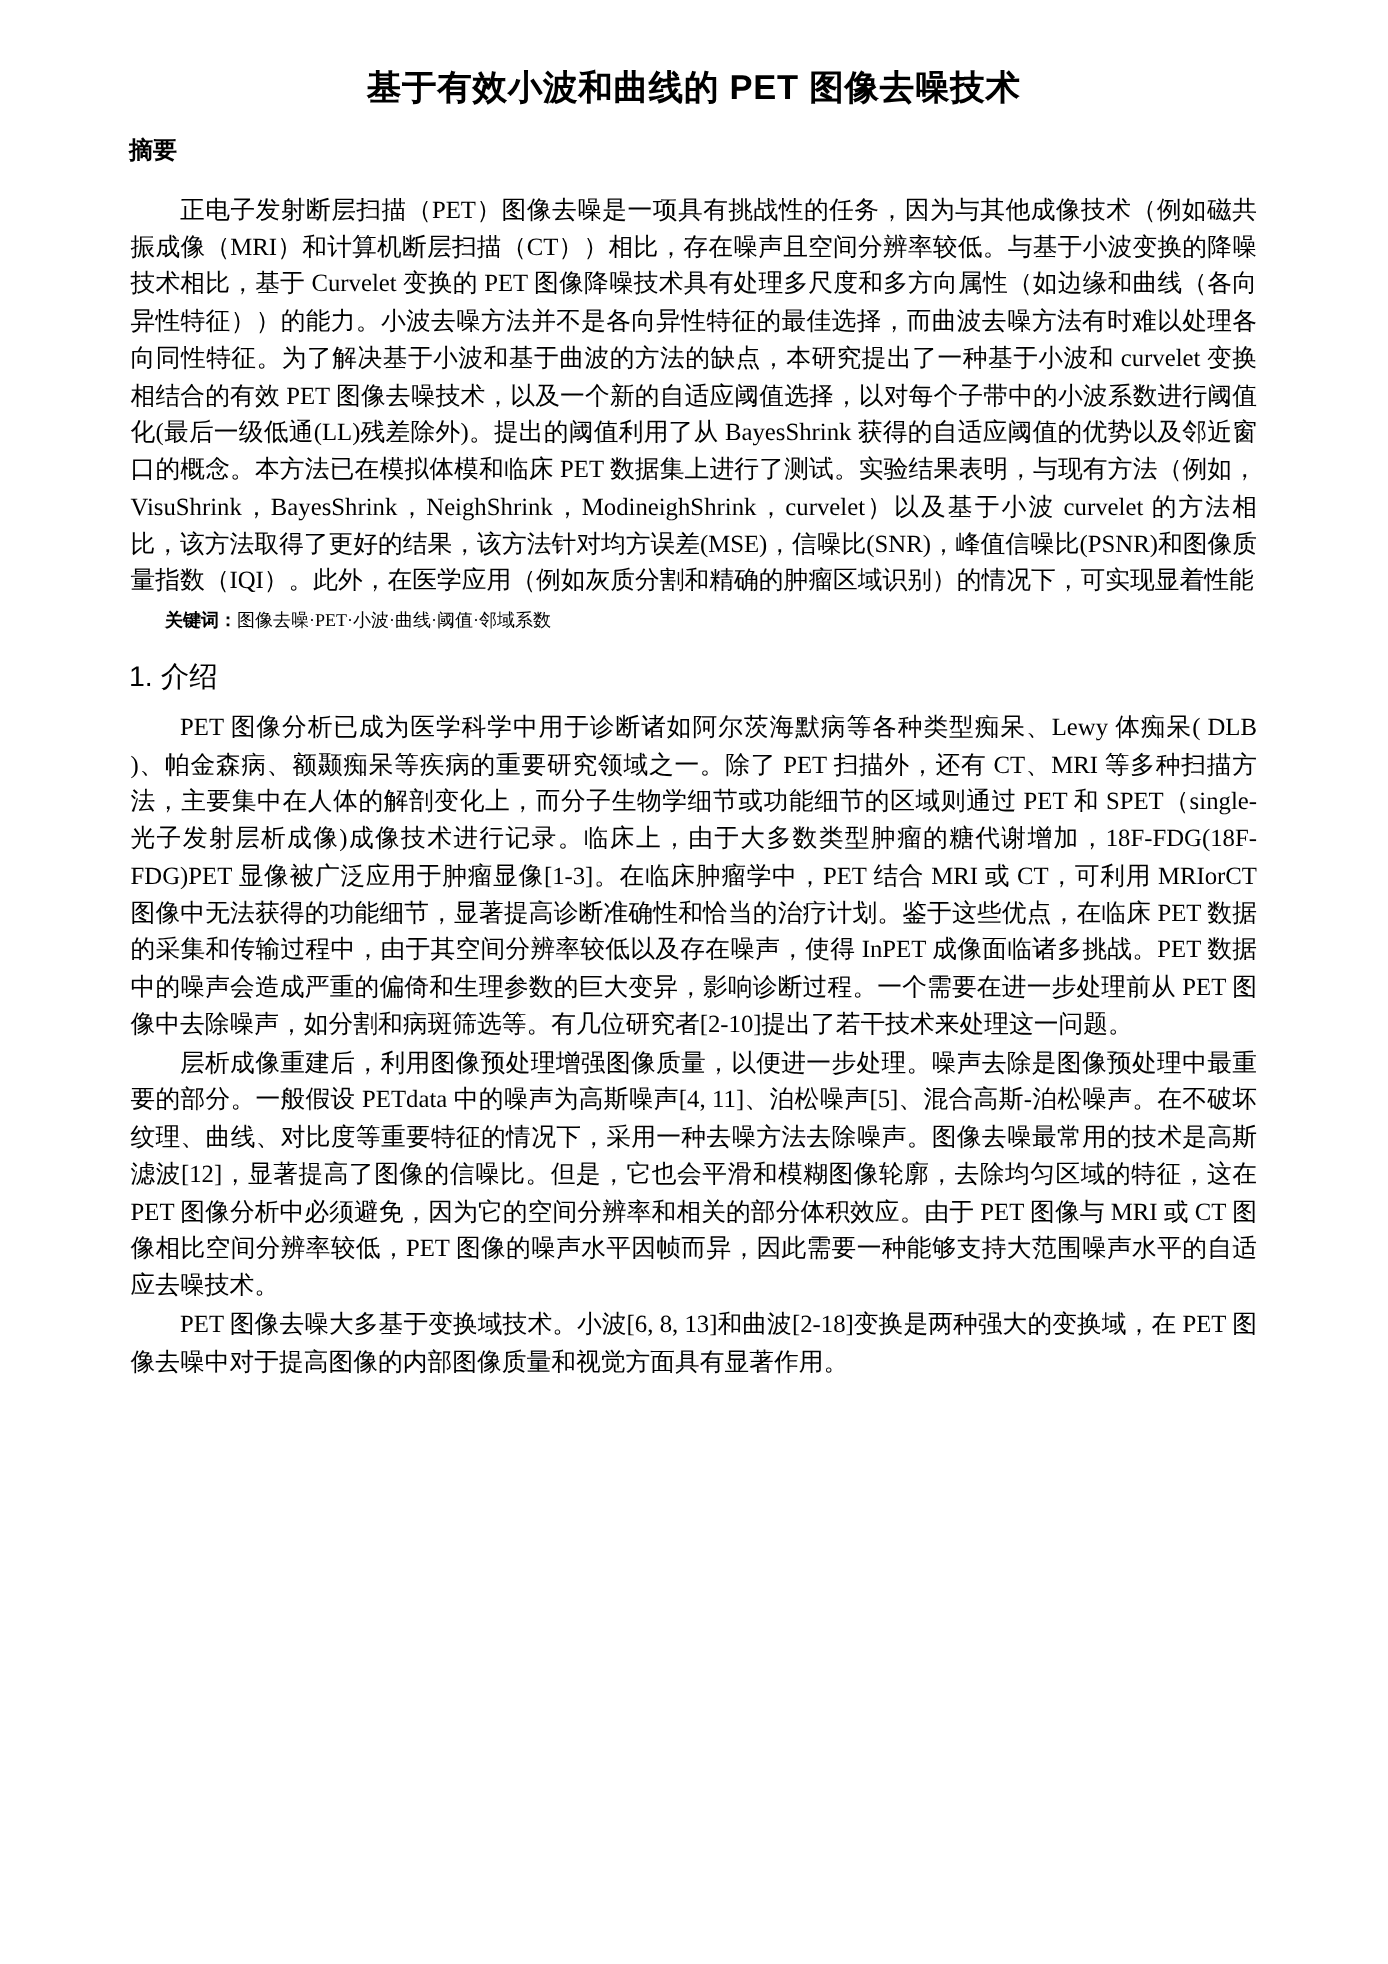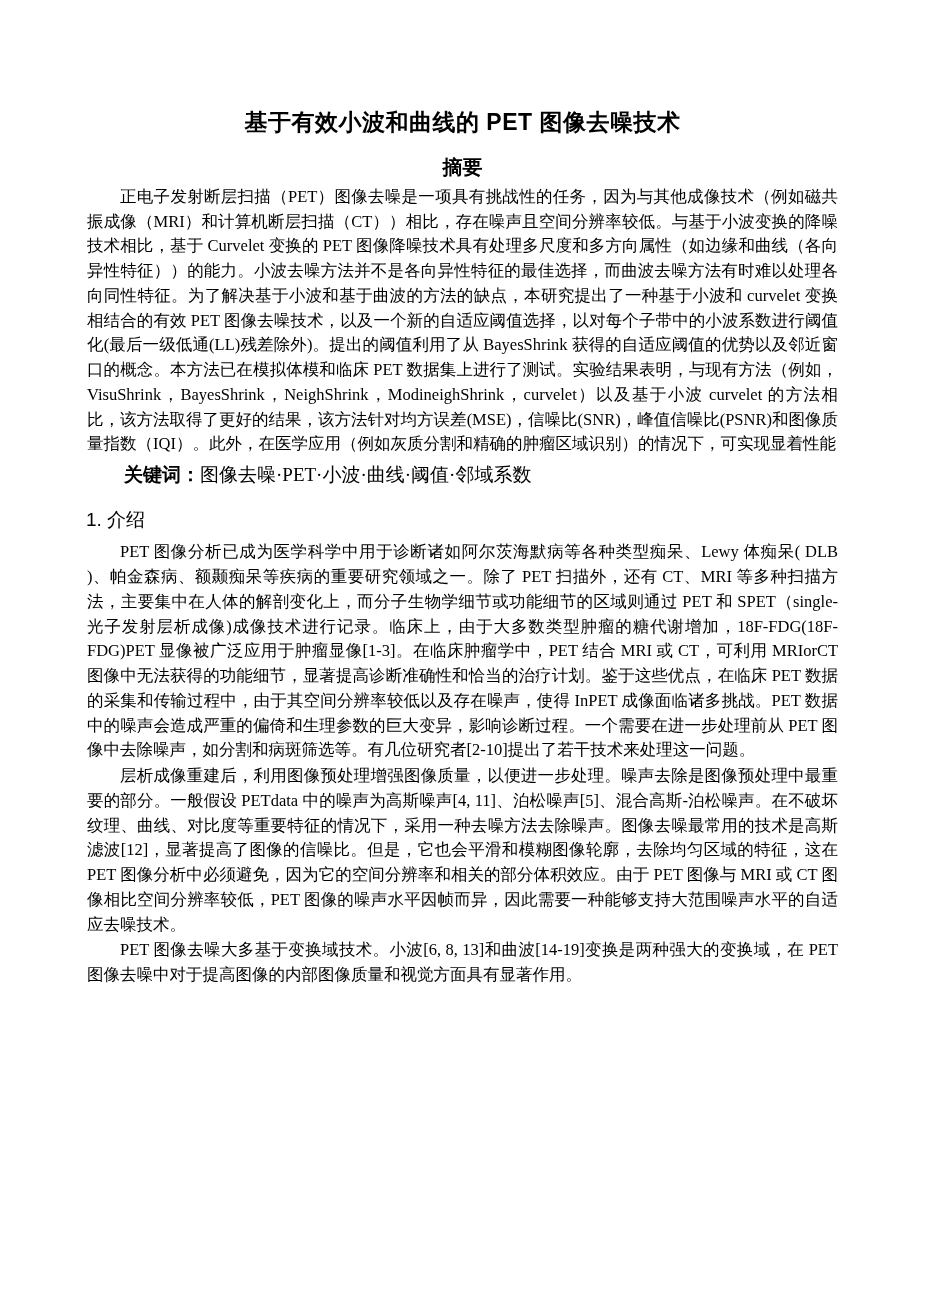--- a/index.html
+++ b/index.html
@@ -11,49 +11,49 @@
     width: 925px;
     height: 1309px;
     font-family: "Liberation Serif", serif;
     color: #000000;
     overflow: hidden;
   }
   .page {
     box-sizing: border-box;
     width: 925px;
     height: 1309px;
-    padding: 108px 86px 40px 86px;
+    padding: 44px 86px 40px 86px;
   }
   .doc-title {
     text-align: center;
     font-family: "Liberation Sans", sans-serif;
     font-weight: bold;
     font-size: 23px;
     letter-spacing: 0.5px;
     margin: 0 0 16px 0;
     line-height: 1.3;
   }
   .section-heading-center {
-    text-align: center;
+    text-align: left;
     font-family: "Liberation Sans", sans-serif;
     font-weight: bold;
-    font-size: 20px;
-    margin: 0 0 4px 0;
+    font-size: 16px;
+    margin: 0 0 17px 0;
   }
   p.body-text {
     margin: 1px;
     font-size: 16.5px;
     line-height: 1.5;
     text-align: justify;
     text-justify: inter-ideograph;
     text-indent: 2em;
   }
   p.keywords {
     margin: 4px 0 0 0;
-    font-size: 19px;
+    font-size: 12px;
     line-height: 1.5;
     text-indent: 2em;
   }
   .kw-label {
     font-family: "Liberation Sans", sans-serif;
     font-weight: bold;
   }
   h2.numbered-heading {
     font-family: "Liberation Sans", sans-serif;
     font-weight: normal;
@@ -76,16 +76,16 @@
 
   <p class="body-text">正电子发射断层扫描（PET）图像去噪是一项具有挑战性的任务，因为与其他成像技术（例如磁共振成像（MRI）和计算机断层扫描（CT））相比，存在噪声且空间分辨率较低。与基于小波变换的降噪技术相比，基于 Curvelet 变换的 PET 图像降噪技术具有处理多尺度和多方向属性（如边缘和曲线（各向异性特征））的能力。小波去噪方法并不是各向异性特征的最佳选择，而曲波去噪方法有时难以处理各向同性特征。为了解决基于小波和基于曲波的方法的缺点，本研究提出了一种基于小波和 curvelet 变换相结合的有效 PET 图像去噪技术，以及一个新的自适应阈值选择，以对每个子带中的小波系数进行阈值化(最后一级低通(LL)残差除外)。提出的阈值利用了从 BayesShrink 获得的自适应阈值的优势以及邻近窗口的概念。本方法已在模拟体模和临床 PET 数据集上进行了测试。实验结果表明，与现有方法（例如，VisuShrink，BayesShrink，NeighShrink，ModineighShrink，curvelet）以及基于小波 curvelet 的方法相比，该方法取得了更好的结果，该方法针对均方误差(MSE)，信噪比(SNR)，峰值信噪比(PSNR)和图像质量指数（IQI）。此外，在医学应用（例如灰质分割和精确的肿瘤区域识别）的情况下，可实现显着性能</p>
 
   <p class="keywords"><span class="kw-label">关键词：</span><span>图像去噪·PET·小波·曲线·阈值·邻域系数</span></p>
 
   <h2 class="numbered-heading">1. 介绍</h2>
 
   <div class="para-block">
     <p class="body-text">PET 图像分析已成为医学科学中用于诊断诸如阿尔茨海默病等各种类型痴呆、Lewy 体痴呆( DLB )、帕金森病、额颞痴呆等疾病的重要研究领域之一。除了 PET 扫描外，还有 CT、MRI 等多种扫描方法，主要集中在人体的解剖变化上，而分子生物学细节或功能细节的区域则通过 PET 和 SPET（single-光子发射层析成像)成像技术进行记录。临床上，由于大多数类型肿瘤的糖代谢增加，18F-FDG(18F-FDG)PET 显像被广泛应用于肿瘤显像[1-3]。在临床肿瘤学中，PET 结合 MRI 或 CT，可利用 MRIorCT 图像中无法获得的功能细节，显著提高诊断准确性和恰当的治疗计划。鉴于这些优点，在临床 PET 数据的采集和传输过程中，由于其空间分辨率较低以及存在噪声，使得 InPET 成像面临诸多挑战。PET 数据中的噪声会造成严重的偏倚和生理参数的巨大变异，影响诊断过程。一个需要在进一步处理前从 PET 图像中去除噪声，如分割和病斑筛选等。有几位研究者[2-10]提出了若干技术来处理这一问题。</p>
     <p class="body-text">层析成像重建后，利用图像预处理增强图像质量，以便进一步处理。噪声去除是图像预处理中最重要的部分。一般假设 PETdata 中的噪声为高斯噪声[4, 11]、泊松噪声[5]、混合高斯-泊松噪声。在不破坏纹理、曲线、对比度等重要特征的情况下，采用一种去噪方法去除噪声。图像去噪最常用的技术是高斯滤波[12]，显著提高了图像的信噪比。但是，它也会平滑和模糊图像轮廓，去除均匀区域的特征，这在 PET 图像分析中必须避免，因为它的空间分辨率和相关的部分体积效应。由于 PET 图像与 MRI 或 CT 图像相比空间分辨率较低，PET 图像的噪声水平因帧而异，因此需要一种能够支持大范围噪声水平的自适应去噪技术。</p>
-    <p class="body-text">PET 图像去噪大多基于变换域技术。小波[6, 8, 13]和曲波[14-19]变换是两种强大的变换域，在 PET 图像去噪中对于提高图像的内部图像质量和视觉方面具有显著作用。</p>
+    <p class="body-text">PET 图像去噪大多基于变换域技术。小波[6, 8, 13]和曲波[2-18]变换是两种强大的变换域，在 PET 图像去噪中对于提高图像的内部图像质量和视觉方面具有显著作用。</p>
   </div>
 
 </div>
 
 </body></html>

